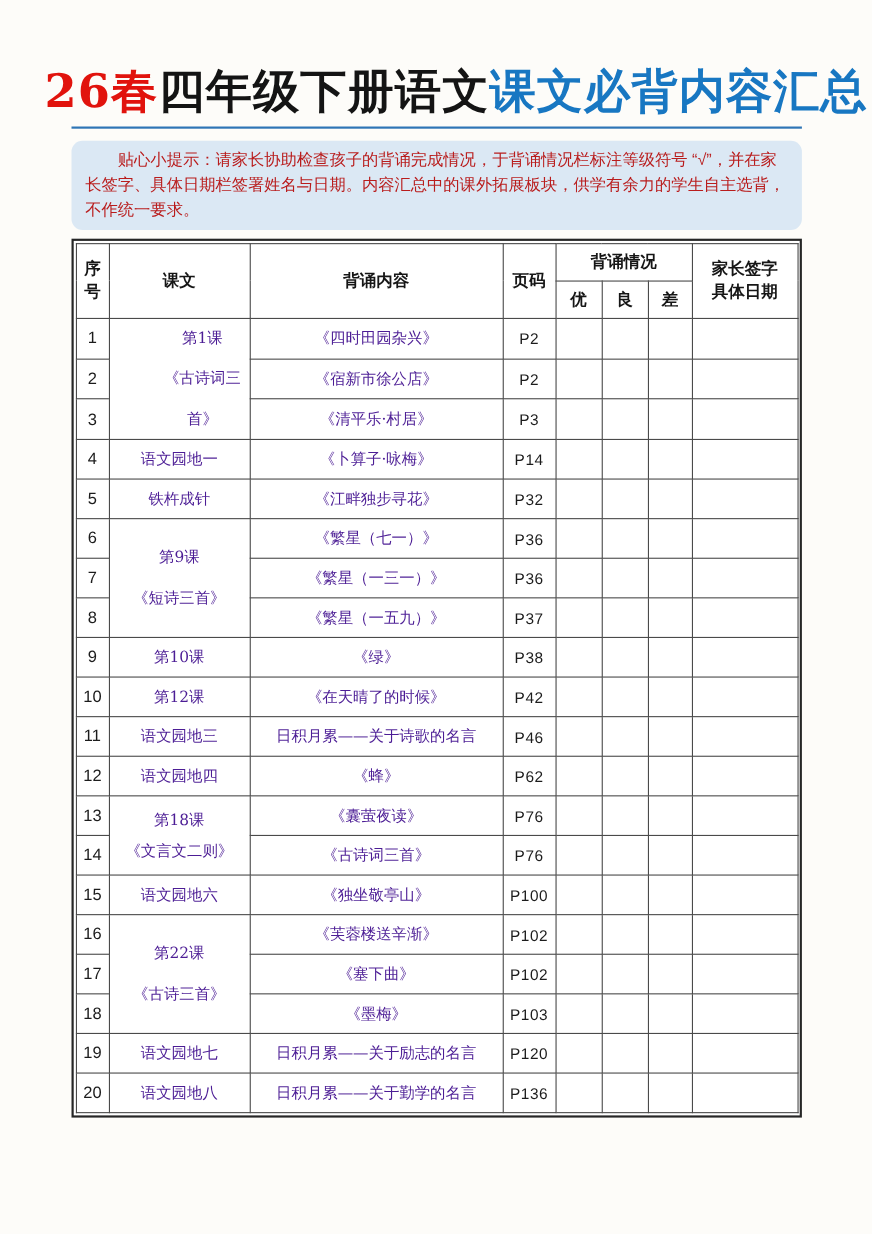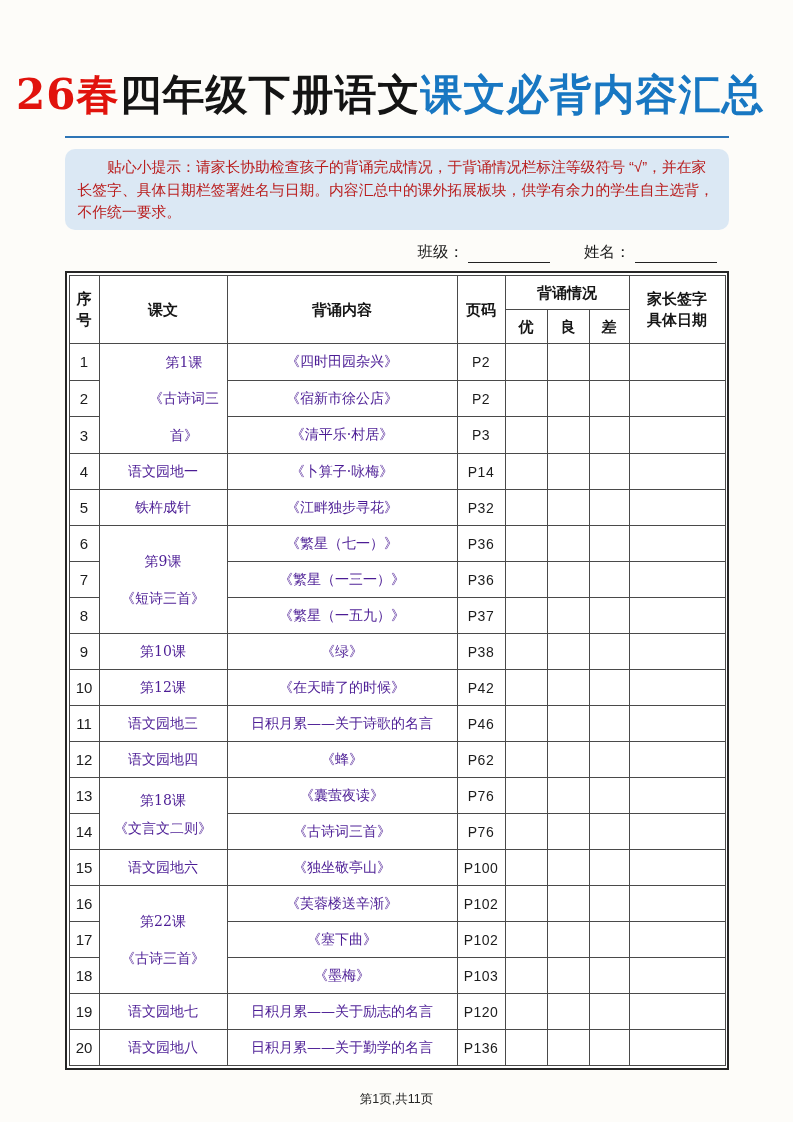--- a/index.html
+++ b/index.html
@@ -9,22 +9,22 @@
     background: #fdfcf9;
     font-family: "Liberation Sans", sans-serif;
     color: #1a1a1a;
     position: relative;
     overflow: hidden;
   }
   .page { width: 793px; height: 1122px; position: relative; }
 
   
   .title {
-    margin: 16px; padding-top: 54px;
-    text-align: left;
+    margin: 4px; padding-top: 54px;
+    text-align: right;
     font-family: "DejaVu Serif", serif;
     font-weight: bold;
     font-size: 42px;
     line-height: 1.2;
     letter-spacing: 1px;
     white-space: nowrap;
   }
   .t-red  { color: #e1130d; }
   .t-black{ color: #141414; }
   .t-blue { color: #1877c2; }
@@ -121,30 +121,20 @@
 <div class="page">
 
   <h1 class="title"><span class="t-red">26春</span><span class="t-black">四年级下册语文</span><span class="t-blue">课文必背内容汇总</span></h1>
 
   <div class="title-rule"></div>
 
   <div class="notice">
     <p>贴心小提示：请家长协助检查孩子的背诵完成情况，于背诵情况栏标注等级符号 “√”，并在家长签字、具体日期栏签署姓名与日期。内容汇总中的课外拓展板块，供学有余力的学生自主选背，不作统一要求。</p>
   </div>
 
-  <div class="fill-row">
-    <span class="fill-item">
-      <span>班级：</span>
-      <span class="blank"></span>
-    </span>
-    <span class="fill-item">
-      <span>姓名：</span>
-      <span class="blank"></span>
-    </span>
-  </div>
 
   <div class="table-wrap">
     <table>
       <colgroup>
         <col style="width:30px">
         <col style="width:128px">
         <col style="width:230px">
         <col style="width:48px">
         <col style="width:42px">
         <col style="width:42px">
@@ -363,15 +353,14 @@
             <td class="td-page">P136</td>
             <td class="td-blank"></td>
             <td class="td-blank"></td>
             <td class="td-blank"></td>
             <td class="td-blank"></td>
           </tr>
         </tbody>
     </table>
   </div>
 
-  <div class="footer">第1页,共11页</div>
 
 </div>
 
 </body></html>

